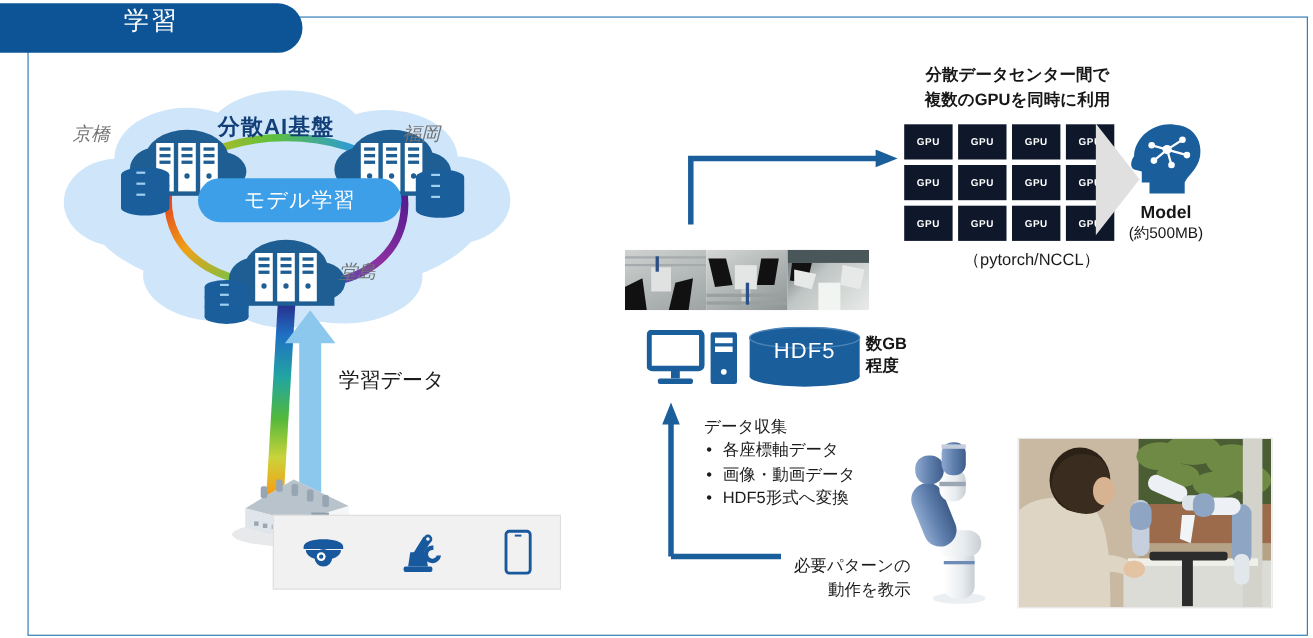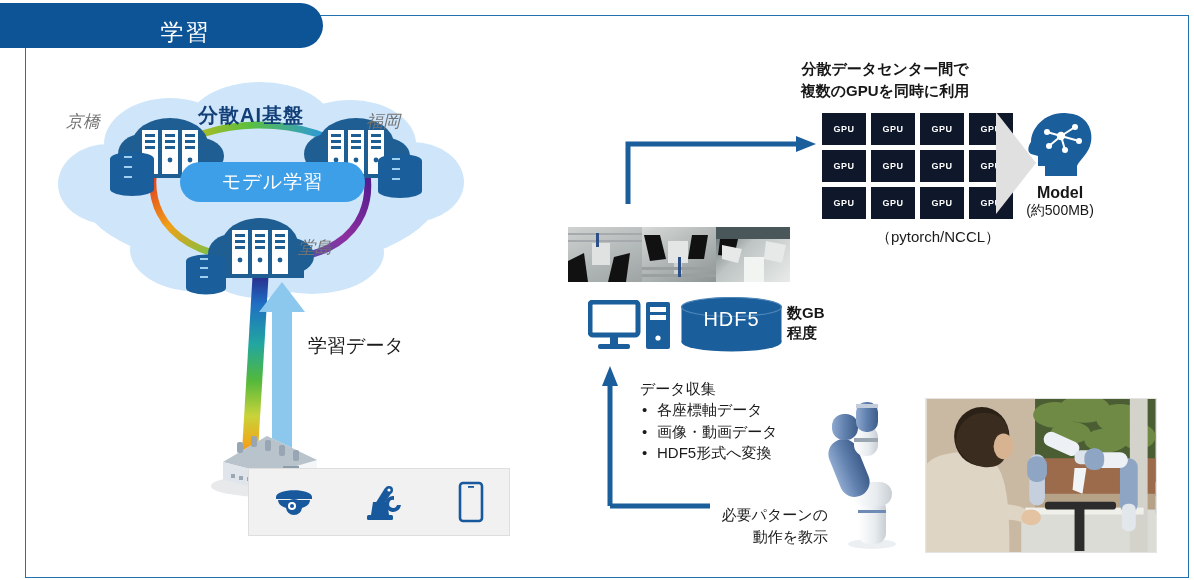--- a/index.html
+++ b/index.html
@@ -6,22 +6,22 @@
   body{width:1194px;height:580px;position:relative;overflow:hidden;
        font-family:"Liberation Sans","DejaVu Sans",sans-serif;color:#231f20;}
 
   
   .frame{position:absolute;left:25px;top:15px;width:1164px;height:563px;
          border:1.5px solid #2272b0;box-sizing:border-box;}
 
   
   .title-pill{position:absolute;left:0;top:3px;width:275px;height:45px;
       background:#0d5496;border-radius:0 23px 23px 0;
-      display:flex;align-items:flex-end;justify-content:center;
-      color:#ffffff;font-size:23px;letter-spacing:2px;z-index:5;padding-left:48px;}
+      display:flex;align-items:flex-start;justify-content:center;
+      color:#ffffff;font-size:23px;letter-spacing:2px;z-index:5;}
 
   
   .cloudwrap{position:absolute;left:50px;top:72px;width:420px;height:230px;}
   .bigcloud{position:absolute;inset:0;}
   .platform-label{position:absolute;left:178px;top:100px;font-size:20px;
       color:#123f78;font-weight:bold;letter-spacing:1px;z-index:4;}
 
   .node{position:absolute;z-index:3;}
   .node-label{position:absolute;font-size:17px;color:#737373;z-index:4;font-style:italic;}
 
@@ -29,21 +29,21 @@
      background:#3d9fe8;border-radius:20px;display:flex;align-items:center;
      justify-content:center;color:#ffffff;font-size:19px;letter-spacing:1px;z-index:4;}
 
   .traindata-label{position:absolute;left:308px;top:333px;font-size:19px;color:#1b1b1b;}
 
   .device-box{position:absolute;left:248px;top:468px;width:262px;height:68px;
       background:#f1f1f1;border:1px solid #dedede;box-sizing:border-box;
       display:flex;align-items:center;justify-content:space-around;}
 
   
-  .gputext{position:absolute;left:775px;top:58px;width:220px;text-align:center;
+  .gputext{position:absolute;left:815px;top:58px;width:220px;text-align:center;
       font-size:15px;line-height:1.45;color:#161616;font-weight:bold;}
   .gpu-grid{position:absolute;left:822px;top:113px;
       display:grid;grid-template-columns:repeat(4,44px);grid-template-rows:repeat(3,32px);
       gap:5px 5px;}
   .gpu-cell{background:#0f172a;color:#ffffff;font-size:9px;font-weight:bold;
       display:flex;align-items:center;justify-content:center;letter-spacing:.5px;}
   .prog-label{position:absolute;left:838px;top:226px;width:200px;text-align:center;
       font-size:15px;line-height:1.5;color:#1b1b1b;}
 
   .model-block{position:absolute;left:1022px;top:112px;width:76px;text-align:center;}
@@ -248,21 +248,21 @@
           <rect x="0" y="23" width="40" height="9"></rect>
         <ellipse cx="20" cy="32" rx="20" ry="6.5"></ellipse>
       </g>
       <g fill="#9fd0f0">
         <rect x="18" y="50" width="8" height="2"></rect>
           <rect x="18" y="59" width="8" height="2"></rect>
           <rect x="18" y="68" width="8" height="2"></rect>
       </g>
     </svg>
   </div>
-  <div class="node-label" style="left:248px;top:164px;">堂島</div>
+  <div class="node-label" style="left:258px;top:164px;">堂島</div>
 
   <div class="platform-label" style="left:148px;top:30px;">分散AI基盤</div>
 </div>
 
 <div class="model-pill">
   <span>モデル学習</span>
 </div>
 
 <svg style="position:absolute;left:215px;top:266px;width:140px;height:210px;">
   <defs>

